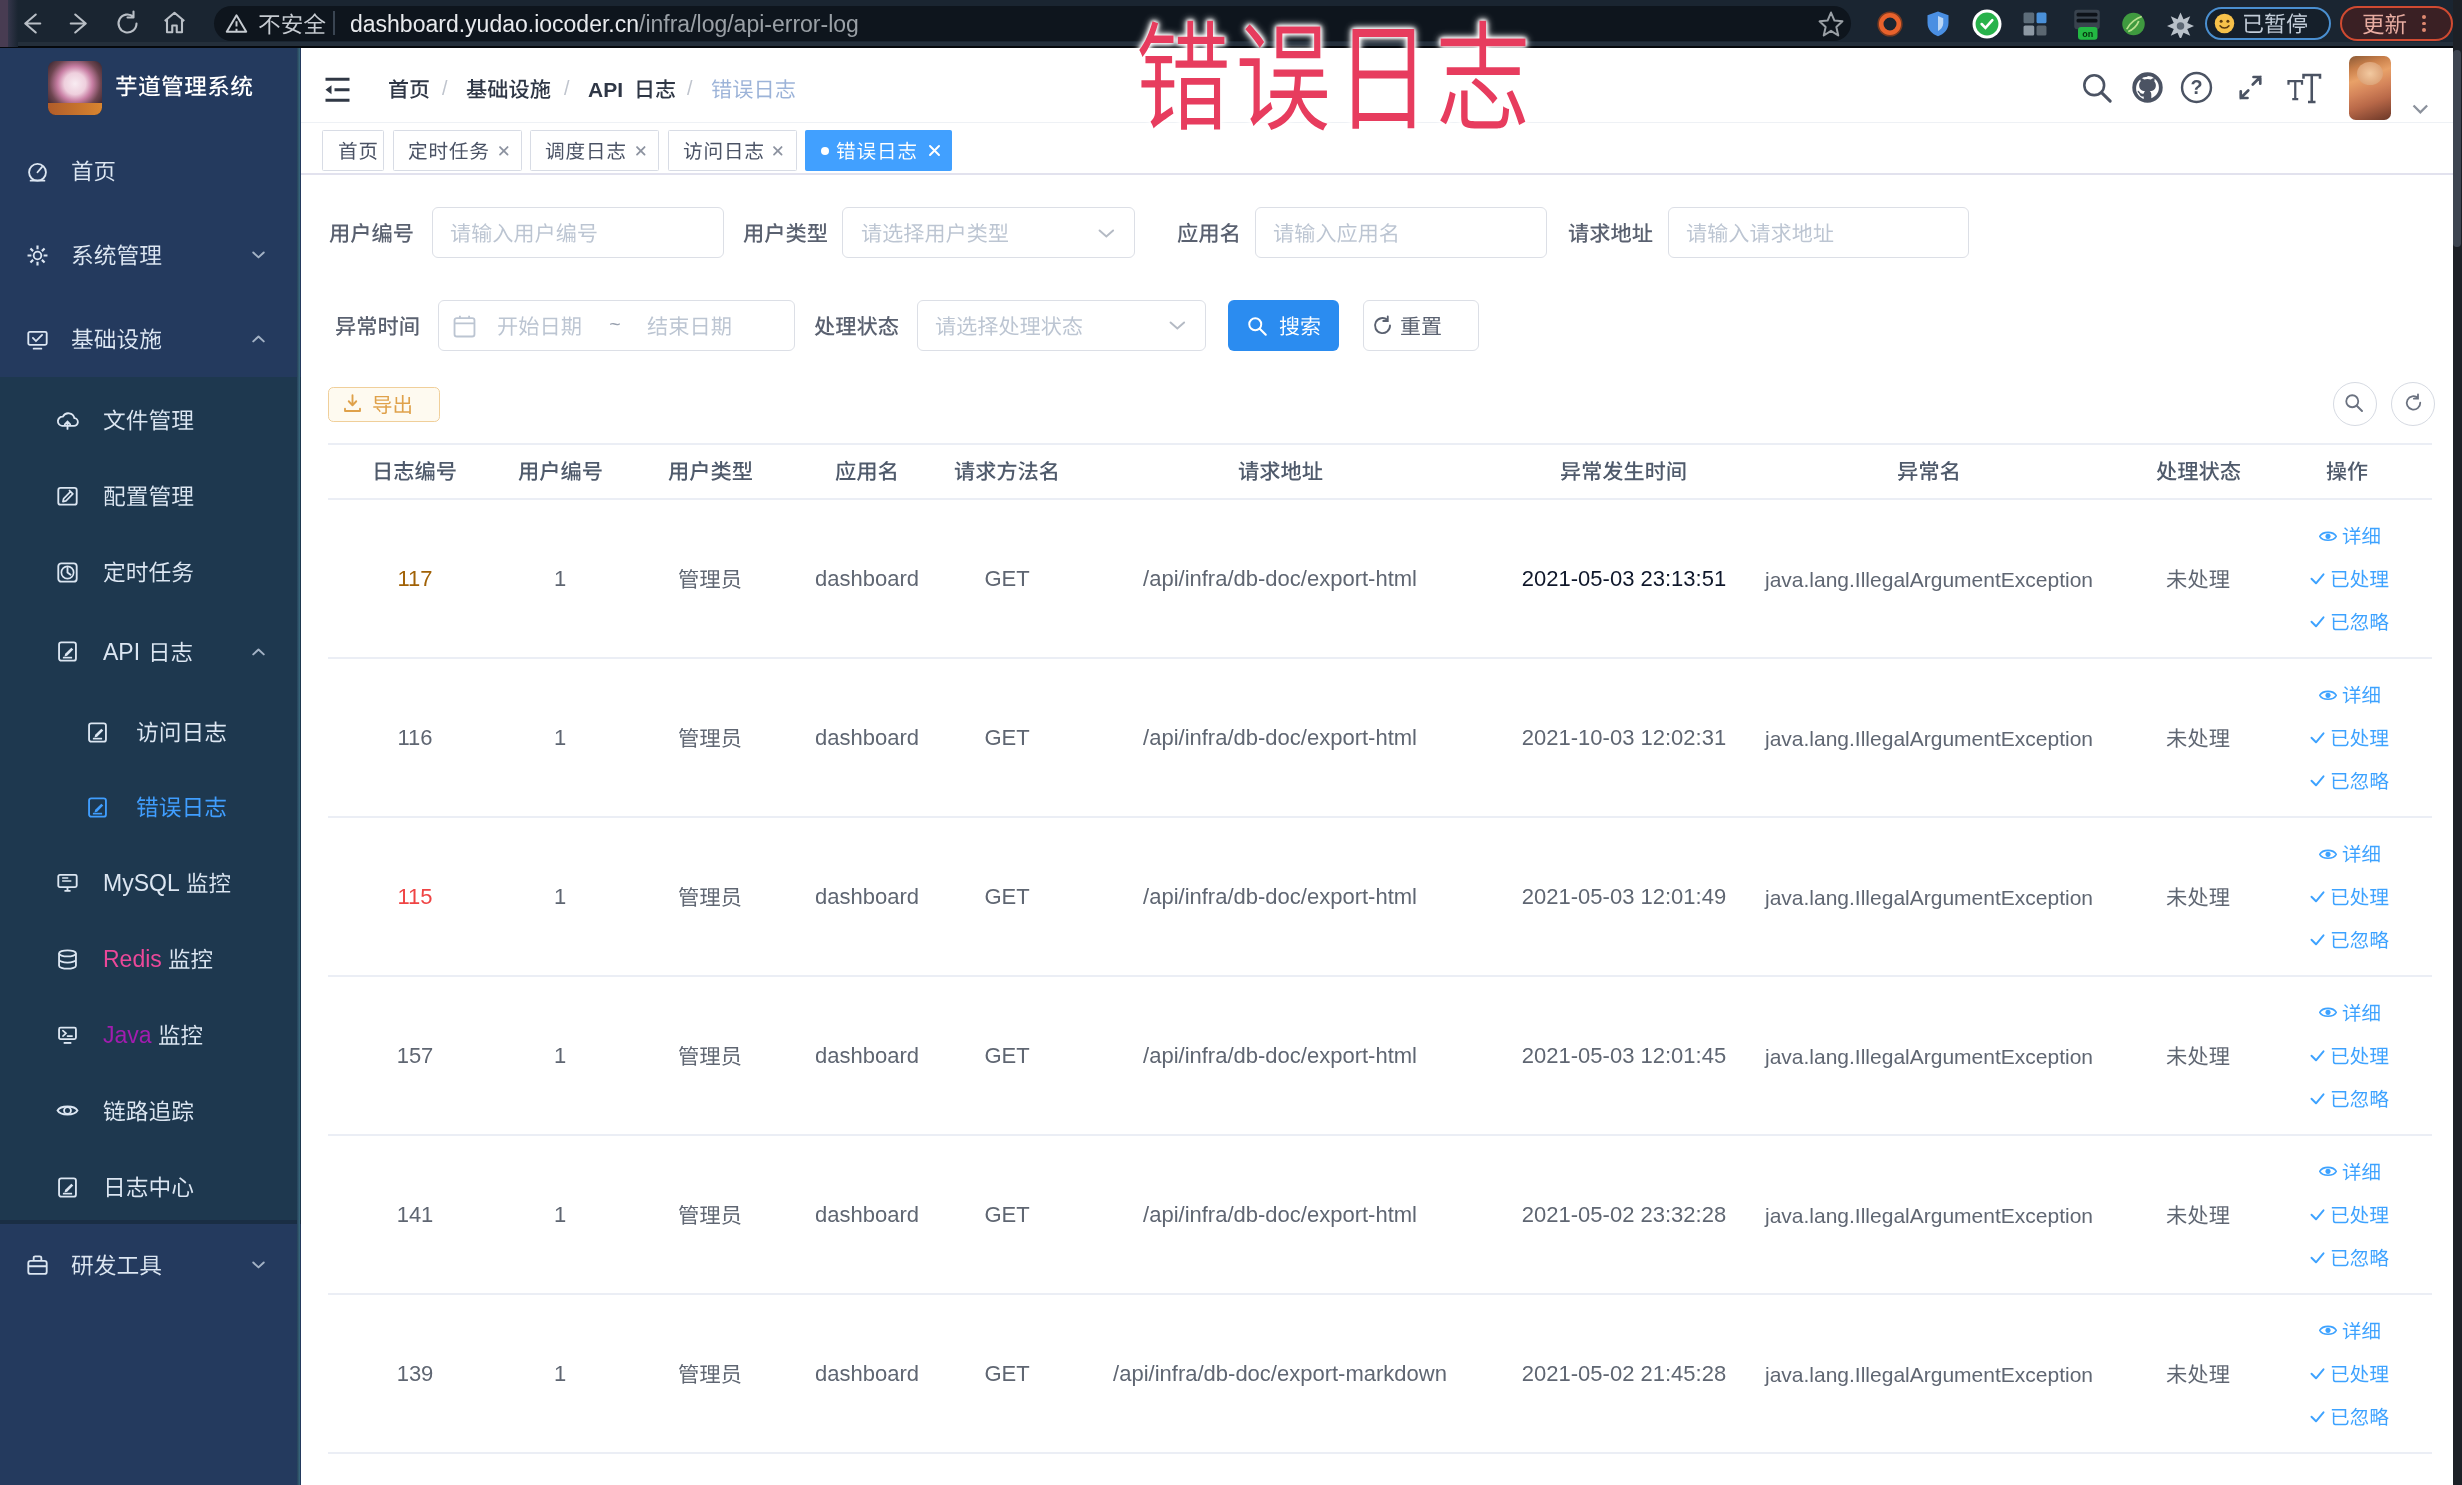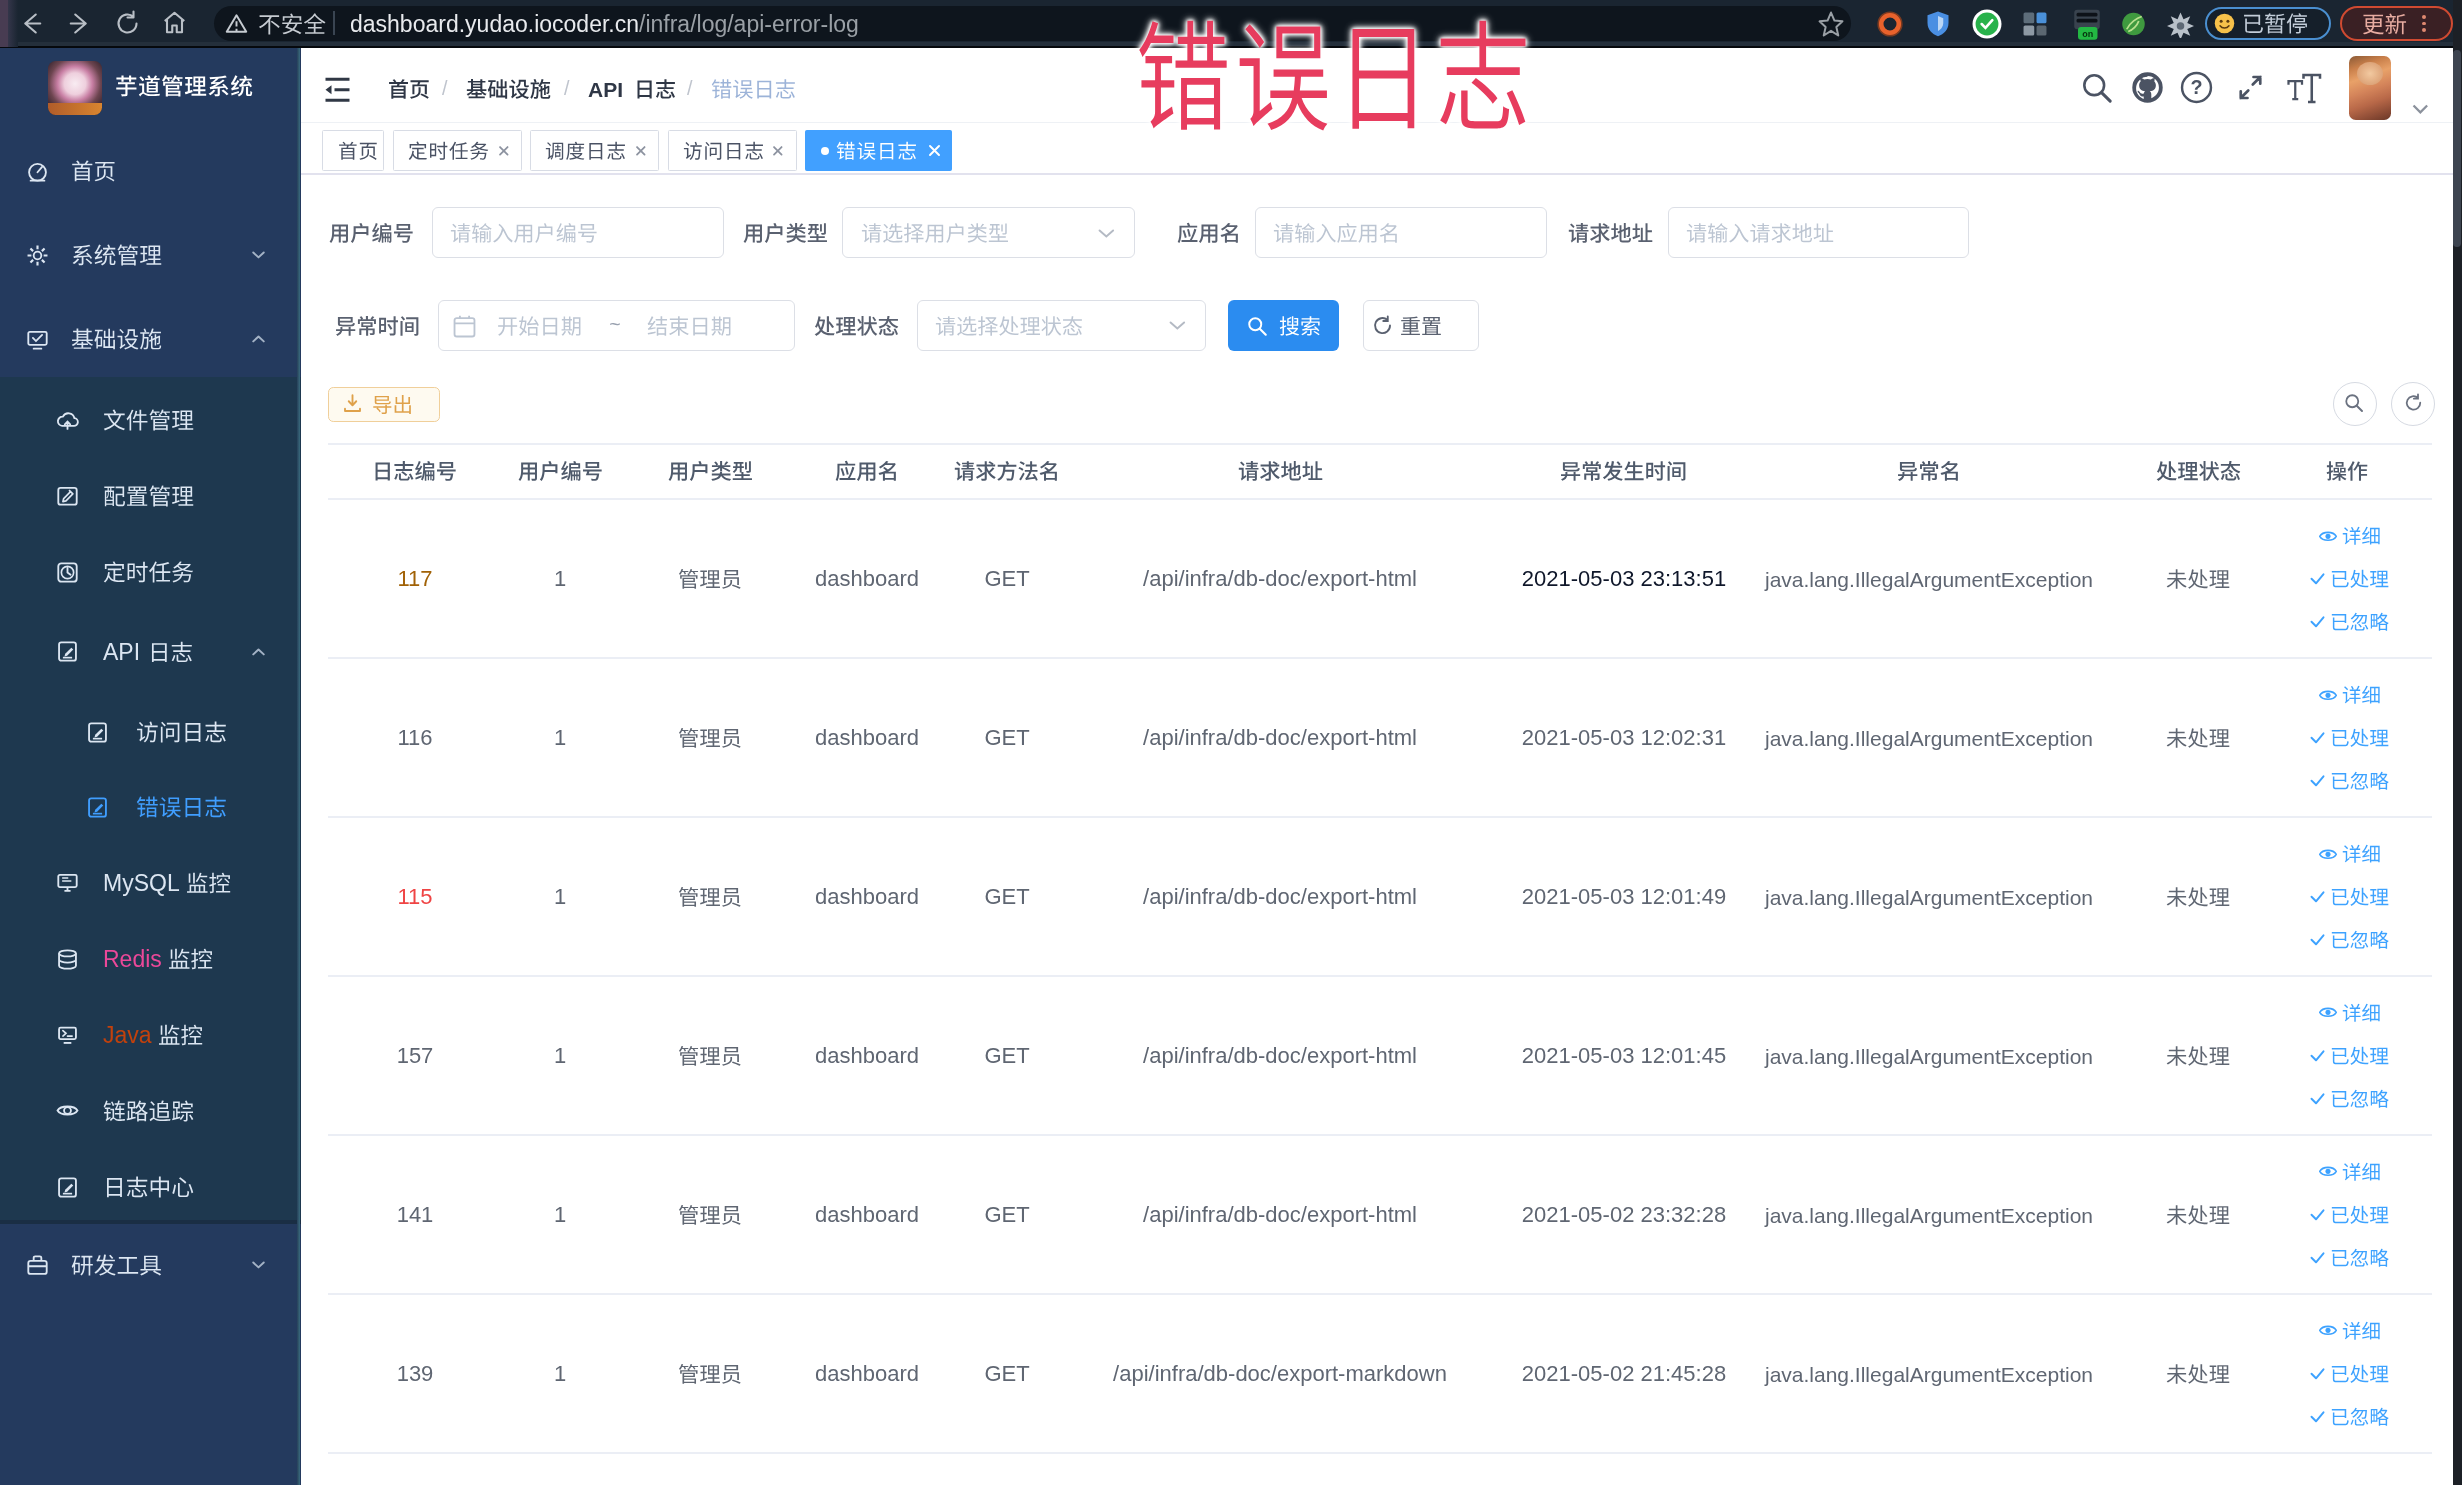--- a/index.html
+++ b/index.html
@@ -389,21 +389,21 @@
       <g fill="currentColor" transform="translate(0,32.4) scale(0.03 -0.03)">
         <use href="#r76d1" x="0"></use>
         <use href="#r63a7" x="1000"></use>
       </g>
     </svg>
     <svg class="ab" style="left:56px;top:1023px;" width="23" height="23" viewBox="0 0 30 30">
       <rect x="4" y="6" width="22" height="15" rx="2" fill="none" stroke="#dce6f2" stroke-width="2.4"></rect>
       <path d="M9 10 l4 3.5 l-4 3.5 M15 17 h6" stroke="#dce6f2" stroke-width="2.2" fill="none" stroke-linecap="round"></path>
       <path d="M10 26 h10" stroke="#dce6f2" stroke-width="2.4"></path>
     </svg>
-    <span class="lt" style="left:103px;top:1035px;font-size:23px;color:#c2410c;font-weight:400;transform:translateY(-50%);">Java</span>
+    <span class="lt" style="left:103px;top:1035px;font-size:23px;color:#a21caf;font-weight:400;transform:translateY(-50%);">Java</span>
     <svg class="cj" style="left:158px;top:1019px;color:#dce6f2;" width="45" height="32" viewBox="0 0 60 42">
       <g fill="currentColor" transform="translate(0,32.4) scale(0.03 -0.03)">
         <use href="#r76d1" x="0"></use>
         <use href="#r63a7" x="1000"></use>
       </g>
     </svg>
     <svg class="ab" style="left:56px;top:1099px;" width="23" height="23" viewBox="0 0 30 30">
       <path d="M2 15 C6 8 24 8 28 15 C24 22 6 22 2 15 Z" fill="none" stroke="#dce6f2" stroke-width="2.4"></path>
       <circle cx="15" cy="15" r="4.5" fill="none" stroke="#dce6f2" stroke-width="2.4"></circle>
     </svg>
@@ -878,21 +878,21 @@
     <svg class="cj" style="left:678px;top:723px;color:#5f6672;" width="64" height="30" viewBox="0 0 84 39.1875">
       <g fill="currentColor" transform="translate(0,30.2) scale(0.028 -0.028)">
         <use href="#r7ba1" x="0"></use>
         <use href="#r7406" x="1000"></use>
         <use href="#r5458" x="2000"></use>
       </g>
     </svg>
     <span class="lt" style="left:867px;top:738px;font-size:22px;color:#5f6672;font-weight:400;transform:translateX(-50%) translateY(-50%);">dashboard</span>
     <span class="lt" style="left:1007px;top:738px;font-size:22px;color:#5f6672;font-weight:400;transform:translateX(-50%) translateY(-50%);">GET</span>
     <span class="lt" style="left:1280px;top:738px;font-size:22px;color:#5f6672;font-weight:400;transform:translateX(-50%) translateY(-50%);">/api/infra/db-doc/export-html</span>
-    <span class="lt" style="left:1624px;top:738px;font-size:22px;color:#5f6672;font-weight:400;transform:translateX(-50%) translateY(-50%);">2021-05-03 12:02:31</span>
+    <span class="lt" style="left:1624px;top:738px;font-size:22px;color:#5f6672;font-weight:400;transform:translateX(-50%) translateY(-50%);">2021-10-03 12:02:31</span>
     <span class="lt" style="left:1929px;top:738px;font-size:21px;color:#5f6672;font-weight:400;transform:translateX(-50%) translateY(-50%);">java.lang.IllegalArgumentException</span>
     <svg class="cj" style="left:2166px;top:723px;color:#5f6672;" width="64" height="30" viewBox="0 0 84 39.1875">
       <g fill="currentColor" transform="translate(0,30.2) scale(0.028 -0.028)">
         <use href="#r672a" x="0"></use>
         <use href="#r5904" x="1000"></use>
         <use href="#r7406" x="2000"></use>
       </g>
     </svg>
     <svg class="ab" style="left:2319px;top:687px;" width="18" height="16.7" viewBox="0 0 24 22">
       <path d="M1 11 C5 4 19 4 23 11 C19 18 5 18 1 11 Z" fill="none" stroke="#3da2ff" stroke-width="2.2"></path>

